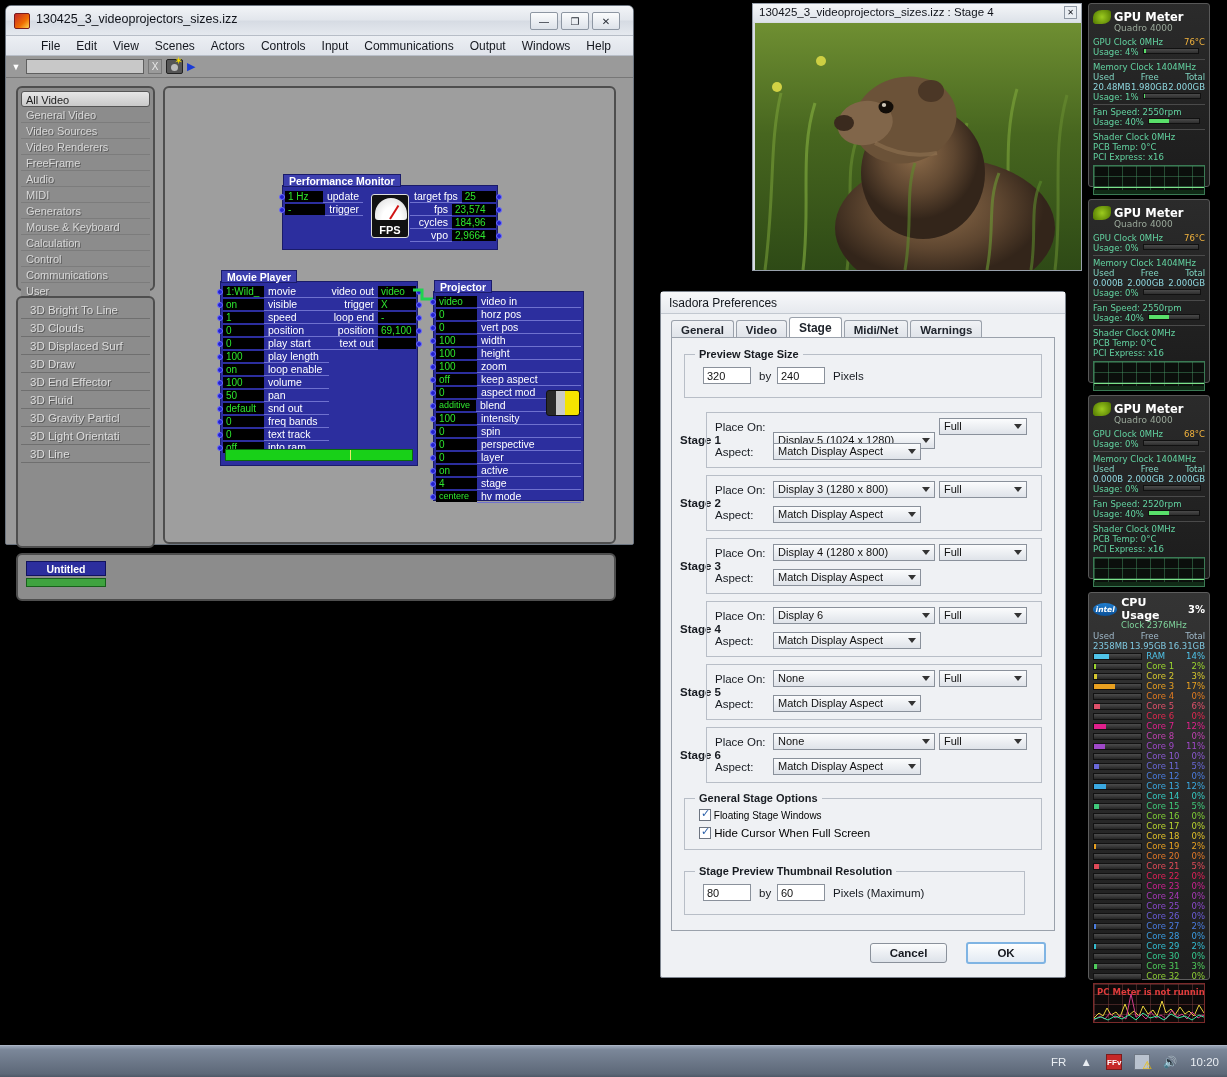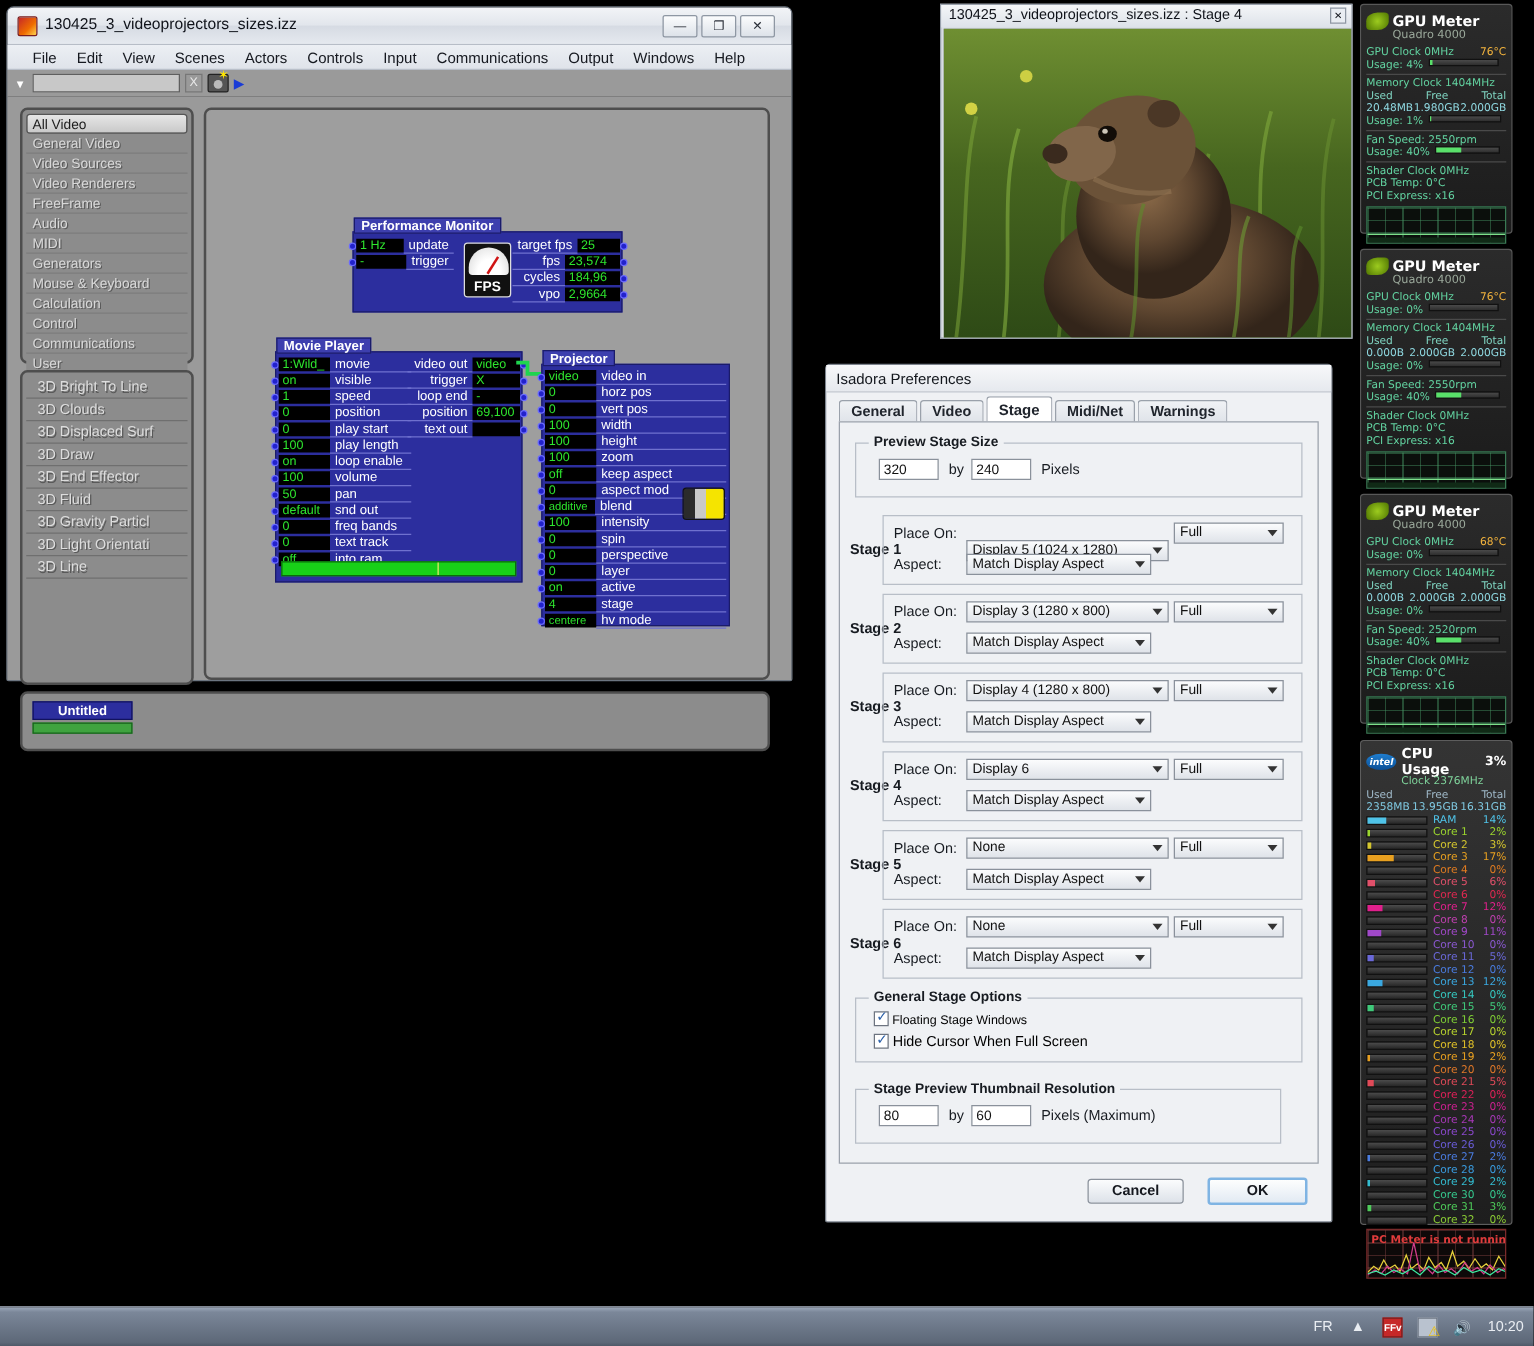--- a/index.html
+++ b/index.html
@@ -29,21 +29,21 @@
     border:1px solid #7a1c1c; border-radius:2px; }
   #iz-title{ position:absolute; left:30px; top:6px; font-size:12.5px; color:#10131a; }
   .winbtn{ position:absolute; top:6px; width:28px; height:18px;
     background:linear-gradient(to bottom,#fbfcfd,#dde2e9);
     border:1px solid #8e97a3; border-radius:2px;
     display:flex; align-items:center; justify-content:center;
     font-size:10px; color:#2a2f38; }
   #btn-min{ right:75px; } #btn-max{ right:44px; } #btn-close{ right:13px; }
 
   #iz-menubar{
-    height:20px; padding-left:12px; display:flex; align-items:center; gap:0px;
+    height:20px; padding-left:27px; display:flex; align-items:center; gap:0px;
     background:linear-gradient(to bottom,#eceff4,#dfe3ea);
     border-bottom:1px solid #b9bfc9;
     text-align:right;
   }
   .menu-item{ padding:1px 8px; font-size:12px; color:#15181f; }
 
   #iz-toolbar{
     height:22px; background:#9a9a9a; display:flex; align-items:center;
     padding:0 4px; gap:4px; border-bottom:1px solid #777;
   }

